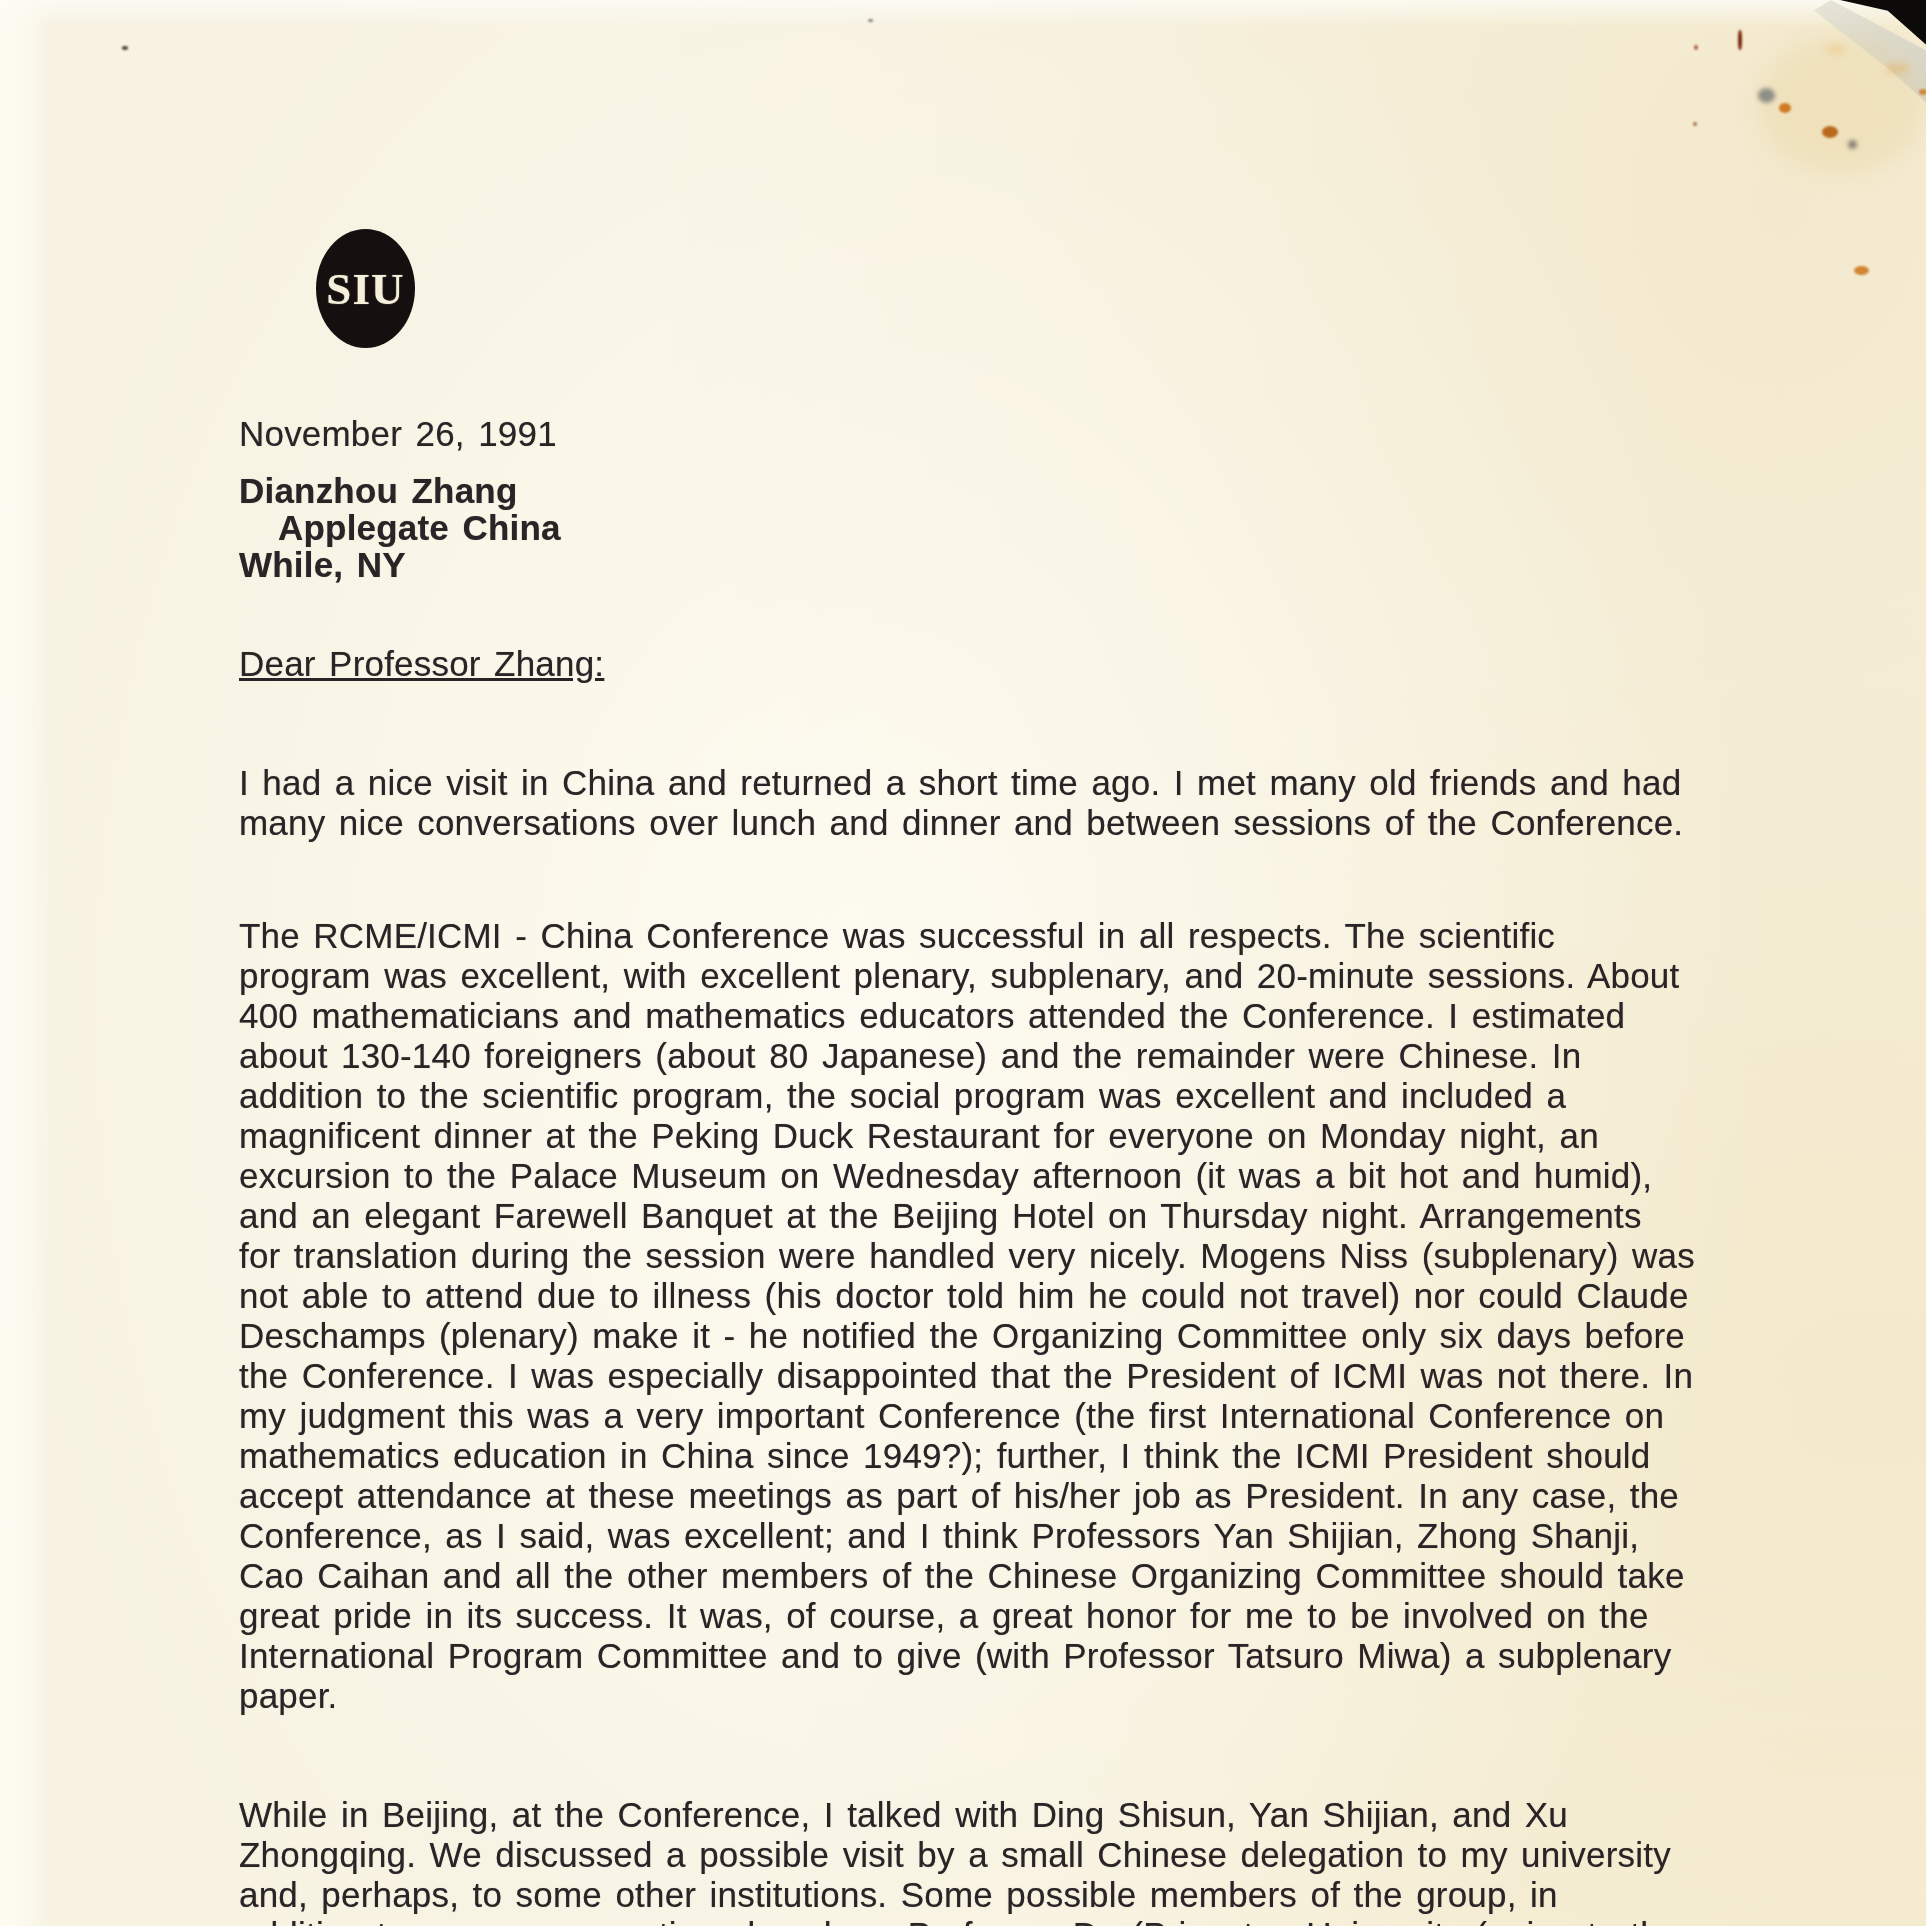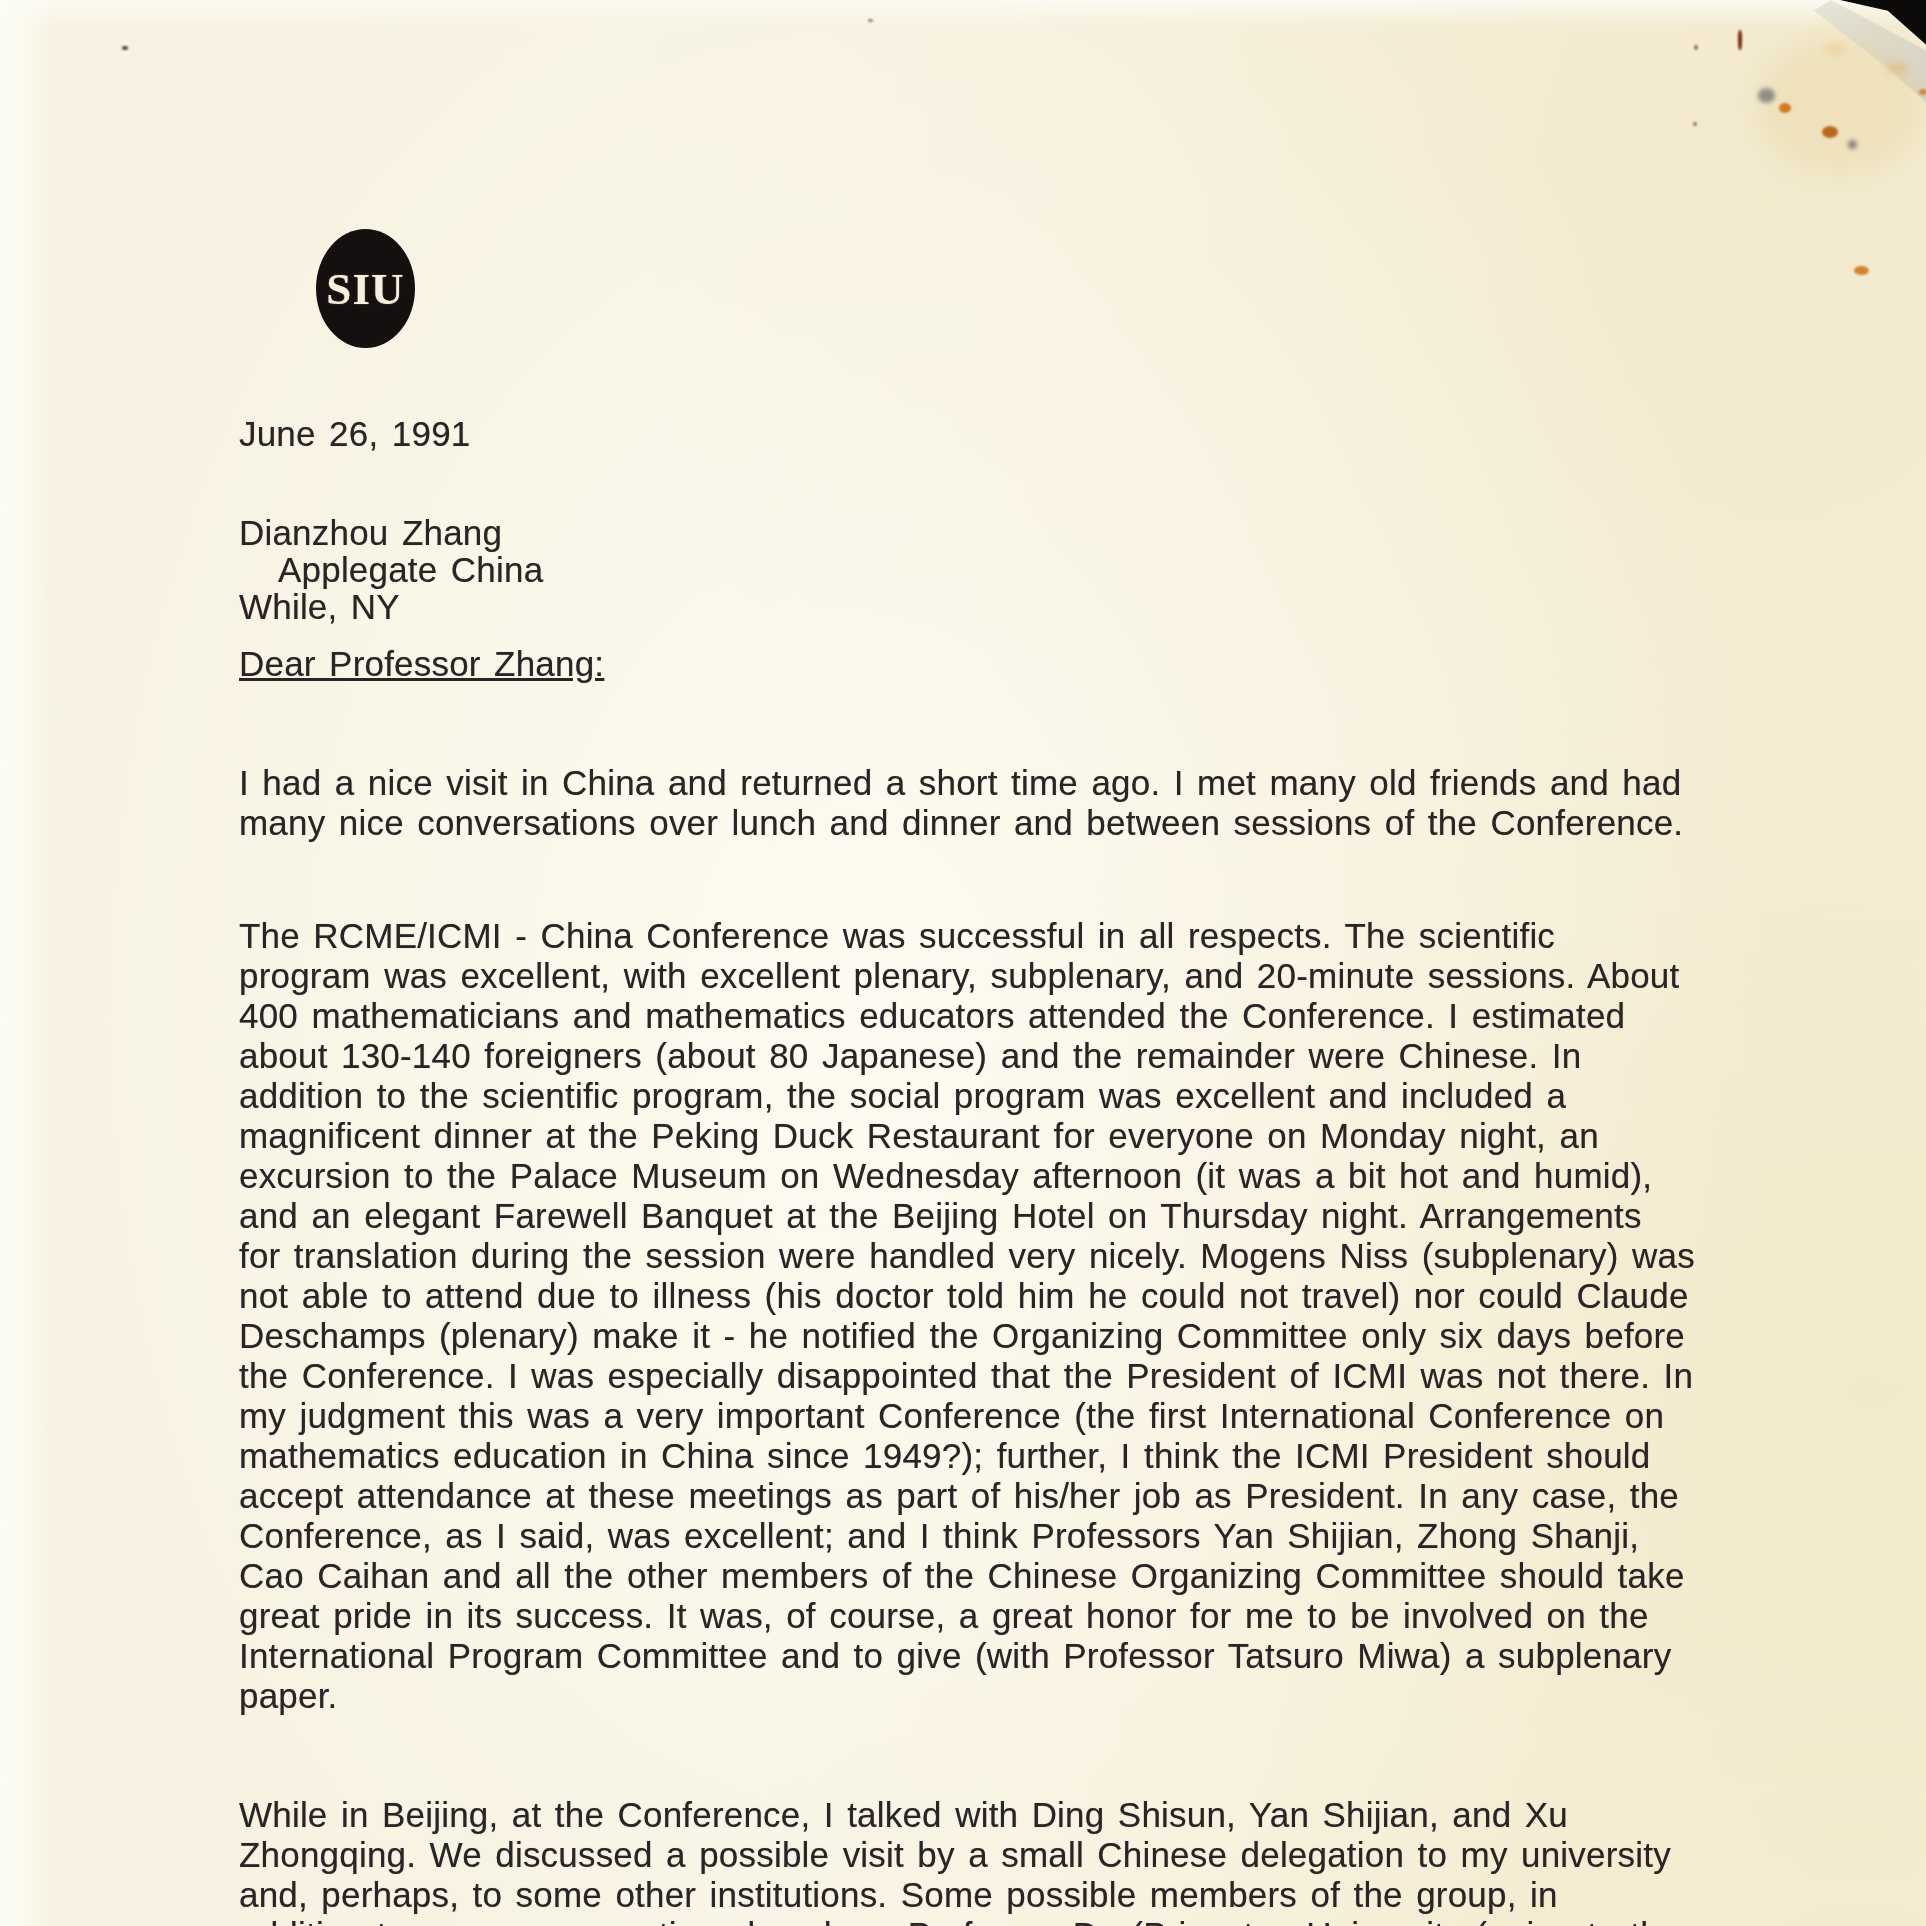--- a/index.html
+++ b/index.html
@@ -85,23 +85,23 @@
   <div class="edge-left"></div>
   <div class="edge-top"></div>
 
   <div class="corner-fold"></div>
   <div class="corner-black"></div>
 
   <div class="logo">
     <span>SIU</span>
   </div>
 
-  <div class="txt" style="top:414px;">June 26, 1991</div>
+  <div class="txt" style="top:414px;">November 26, 1991</div>
 
-  <div class="txt" style="top:514px;">
+  <div class="txt" style="top:472px;font-weight:bold;">
     <div class="addr-line">Dianzhou Zhang</div>
     <div class="addr-line addr-indent">Applegate China</div>
     <div class="addr-line">While, NY</div>
   </div>
 
   <div class="txt" style="top:644px;text-decoration:underline;">Dear Professor Zhang:</div>
 
   <div class="para" style="top:763px;">I had a nice visit in China and returned a short time ago. I met many old friends and had many nice conversations over lunch and dinner and between sessions of the Conference.</div>
   <div class="para" style="top:916px;">The RCME/ICMI - China Conference was successful in all respects. The scientific program was excellent, with excellent plenary, subplenary, and 20-minute sessions. About 400 mathematicians and mathematics educators attended the Conference. I estimated about 130-140 foreigners (about 80 Japanese) and the remainder were Chinese. In addition to the scientific program, the social program was excellent and included a magnificent dinner at the Peking Duck Restaurant for everyone on Monday night, an excursion to the Palace Museum on Wednesday afternoon (it was a bit hot and humid), and an elegant Farewell Banquet at the Beijing Hotel on Thursday night. Arrangements for translation during the session were handled very nicely. Mogens Niss (subplenary) was not able to attend due to illness (his doctor told him he could not travel) nor could Claude Deschamps (plenary) make it - he notified the Organizing Committee only six days before the Conference. I was especially disappointed that the President of ICMI was not there. In my judgment this was a very important Conference (the first International Conference on mathematics education in China since 1949?); further, I think the ICMI President should accept attendance at these meetings as part of his/her job as President. In any case, the Conference, as I said, was excellent; and I think Professors Yan Shijian, Zhong Shanji, Cao Caihan and all the other members of the Chinese Organizing Committee should take great pride in its success. It was, of course, a great honor for me to be involved on the International Program Committee and to give (with Professor Tatsuro Miwa) a subplenary paper.</div>
   <div class="para" style="top:1795px;">While in Beijing, at the Conference, I talked with Ding Shisun, Yan Shijian, and Xu Zhongqing. We discussed a possible visit by a small Chinese delegation to my university and, perhaps, to some other institutions. Some possible members of the group, in addition to you, were mentioned such as Professor Du (Princeton University (going to the University of Minnesota this Fall?), Ding Shisun (I assume), Xu Zhonhqing, and/or a couple members of the mathematical community in China. The purpose of the visit would be to hold discussions with U.S. mathematics educators/mathematicians on various topics/issues/research and to meet with Chinese overseas students. The proposed time was Spring, 1992 and might last ten days or so in the U.S.</div>

